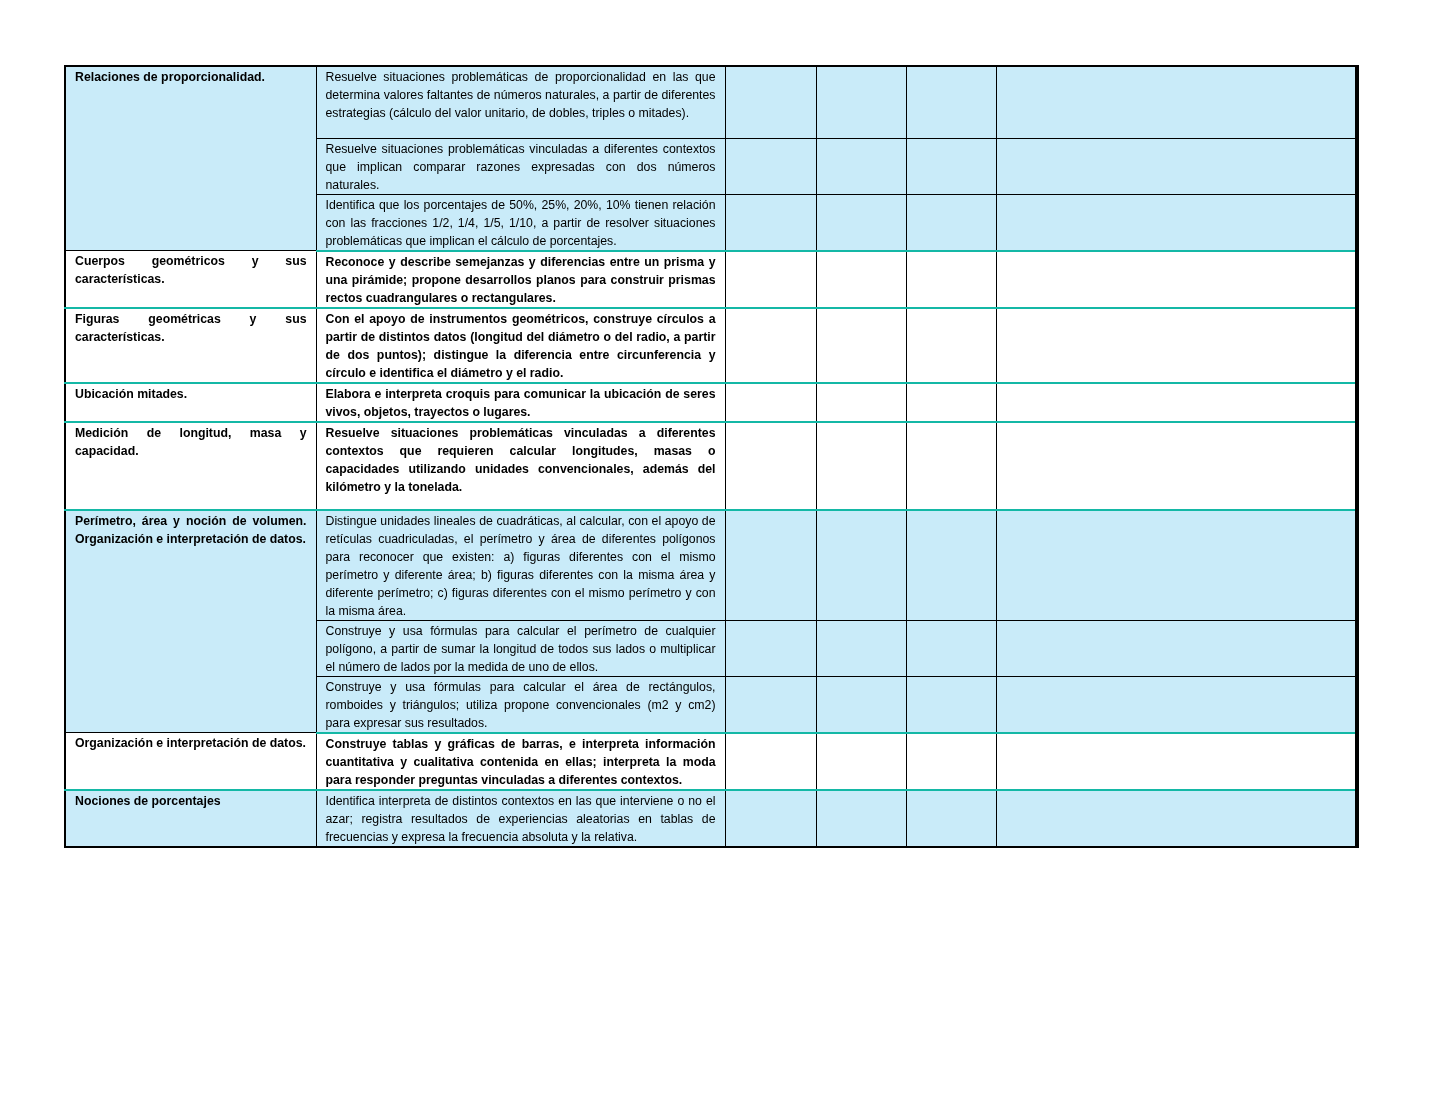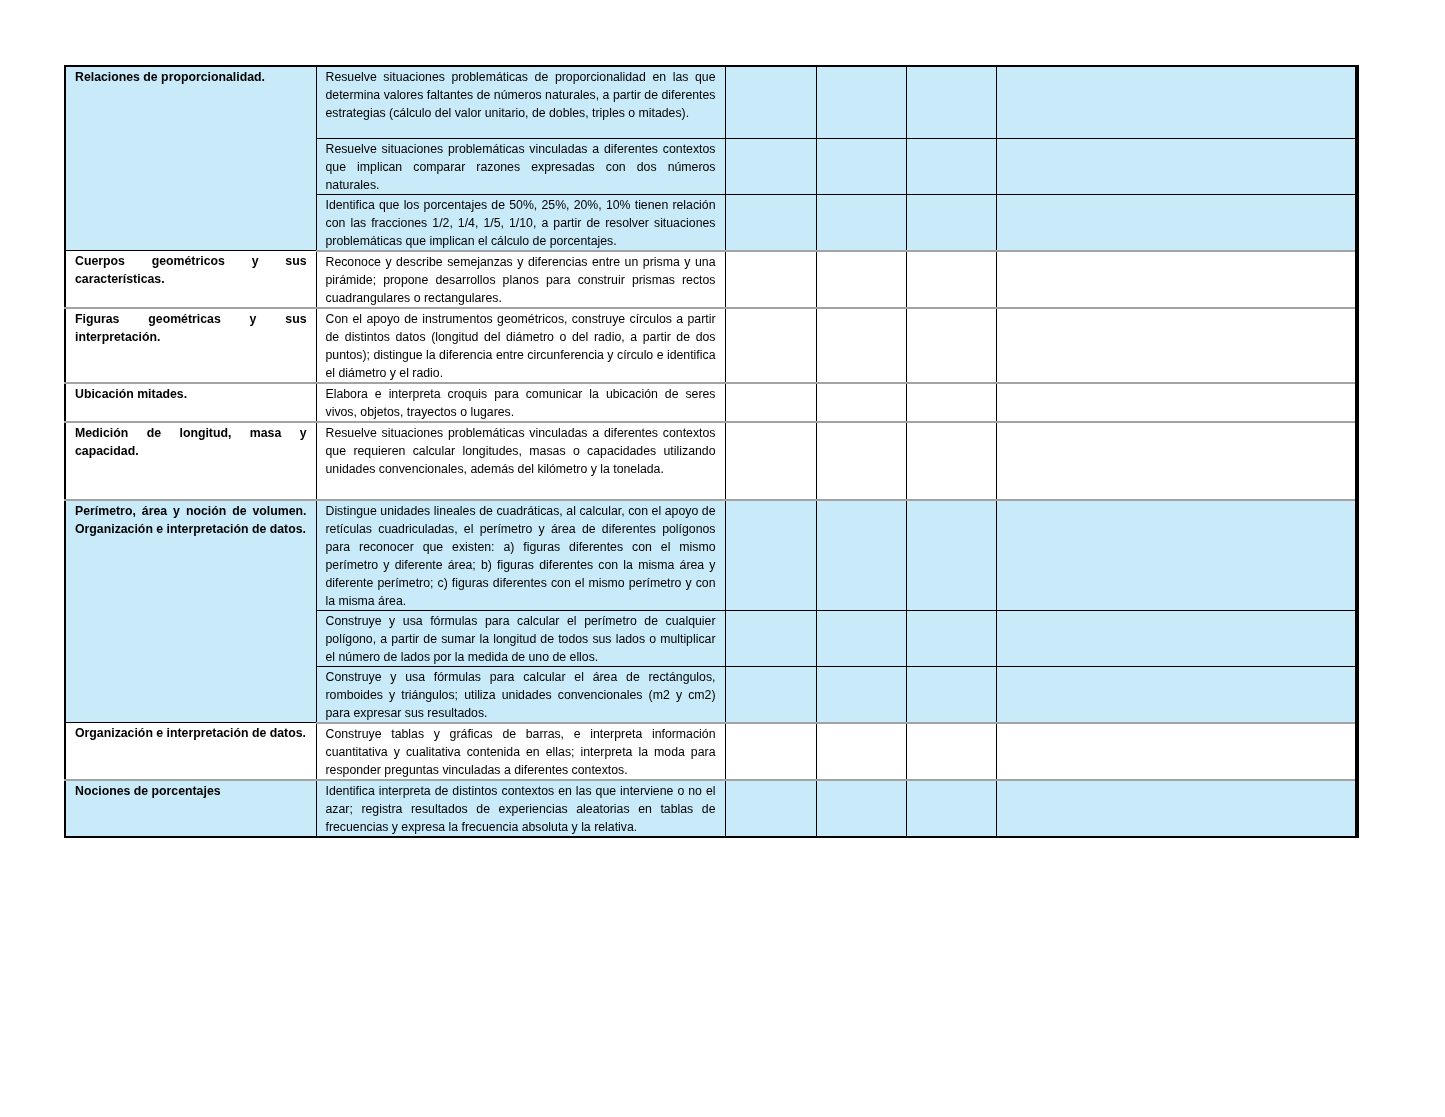--- a/index.html
+++ b/index.html
@@ -6,22 +6,22 @@
     body { width: 1445px; height: 1117px; position: relative; overflow: hidden;
       font-family: "Liberation Sans", sans-serif; }
     .tbl { position: absolute; left: 64px; top: 65px; border-collapse: collapse;
       table-layout: fixed; border-top: 2px solid #000; border-left: 2px solid #000;
       border-bottom: 2px solid #000; border-right: 4px solid #000; }
     .tbl td { border: 1px solid #000; vertical-align: top; padding: 1px 9px 0 9px;
       font-size: 12.3px; line-height: 18px; color: #000; }
     .tbl td.topic { font-weight: bold; text-align: justify; text-align-last: left; }
     .tbl td.desc { text-align: justify; text-align-last: left; }
     .blue td { background: #c9ebf9; }
-    .white td { background: #ffffff; }
-    .grp-end td { border-bottom: 2px solid #a3a3a3; }
+    .white td { background: #ffffff; font-weight: bold; }
+    .grp-end td { border-bottom: 2px solid #14b8a6; }
     .empty { padding: 0; }
   </style>
 </head>
 <body>
 
 <table class="tbl">
   <colgroup>
     <col style="width:251px">
     <col style="width:409px">
     <col style="width:91px">
@@ -57,38 +57,38 @@
     <tr class="white grp-end" style="height:54px">
       <td class="topic">Cuerpos geométricos y sus características.</td>
       <td class="desc">Reconoce y describe semejanzas y diferencias entre un prisma y una pirámide; propone desarrollos planos para construir prismas rectos cuadrangulares o rectangulares.</td>
       <td class="empty"></td>
       <td class="empty"></td>
       <td class="empty"></td>
       <td class="empty"></td>
     </tr>
 
     <tr class="white grp-end" style="height:73px">
-      <td class="topic">Figuras geométricas y sus interpretación.</td>
+      <td class="topic">Figuras geométricas y sus características.</td>
       <td class="desc">Con el apoyo de instrumentos geométricos, construye círculos a partir de distintos datos (longitud del diámetro o del radio, a partir de dos puntos); distingue la diferencia entre circunferencia y círculo e identifica el diámetro y el radio.</td>
       <td class="empty"></td>
       <td class="empty"></td>
       <td class="empty"></td>
       <td class="empty"></td>
     </tr>
 
     <tr class="white grp-end" style="height:36px">
       <td class="topic">Ubicación mitades.</td>
       <td class="desc">Elabora e interpreta croquis para comunicar la ubicación de seres vivos, objetos, trayectos o lugares.</td>
       <td class="empty"></td>
       <td class="empty"></td>
       <td class="empty"></td>
       <td class="empty"></td>
     </tr>
 
-    <tr class="white grp-end" style="height:78px">
+    <tr class="white grp-end" style="height:88px">
       <td class="topic">Medición de longitud, masa y capacidad.</td>
       <td class="desc">Resuelve situaciones problemáticas vinculadas a diferentes contextos que requieren calcular longitudes, masas o capacidades utilizando unidades convencionales, además del kilómetro y la tonelada.</td>
       <td class="empty"></td>
       <td class="empty"></td>
       <td class="empty"></td>
       <td class="empty"></td>
     </tr>
 
     <tr class="blue" style="height:107px">
       <td class="topic" rowspan="3">Perímetro, área y noción de volumen. Organización e interpretación de datos.</td>
@@ -99,21 +99,21 @@
       <td class="empty"></td>
     </tr>
     <tr class="blue" style="height:55px">
       <td class="desc">Construye y usa fórmulas para calcular el perímetro de cualquier polígono, a partir de sumar la longitud de todos sus lados o multiplicar el número de lados por la medida de uno de ellos.</td>
       <td class="empty"></td>
       <td class="empty"></td>
       <td class="empty"></td>
       <td class="empty"></td>
     </tr>
     <tr class="blue grp-end" style="height:54px">
-      <td class="desc">Construye y usa fórmulas para calcular el área de rectángulos, romboides y triángulos; utiliza unidades convencionales (m2 y cm2) para expresar sus resultados.</td>
+      <td class="desc">Construye y usa fórmulas para calcular el área de rectángulos, romboides y triángulos; utiliza propone convencionales (m2 y cm2) para expresar sus resultados.</td>
       <td class="empty"></td>
       <td class="empty"></td>
       <td class="empty"></td>
       <td class="empty"></td>
     </tr>
 
     <tr class="white grp-end" style="height:54px">
       <td class="topic">Organización e interpretación de datos.</td>
       <td class="desc">Construye tablas y gráficas de barras, e interpreta información cuantitativa y cualitativa contenida en ellas; interpreta la moda para responder preguntas vinculadas a diferentes contextos.</td>
       <td class="empty"></td>

